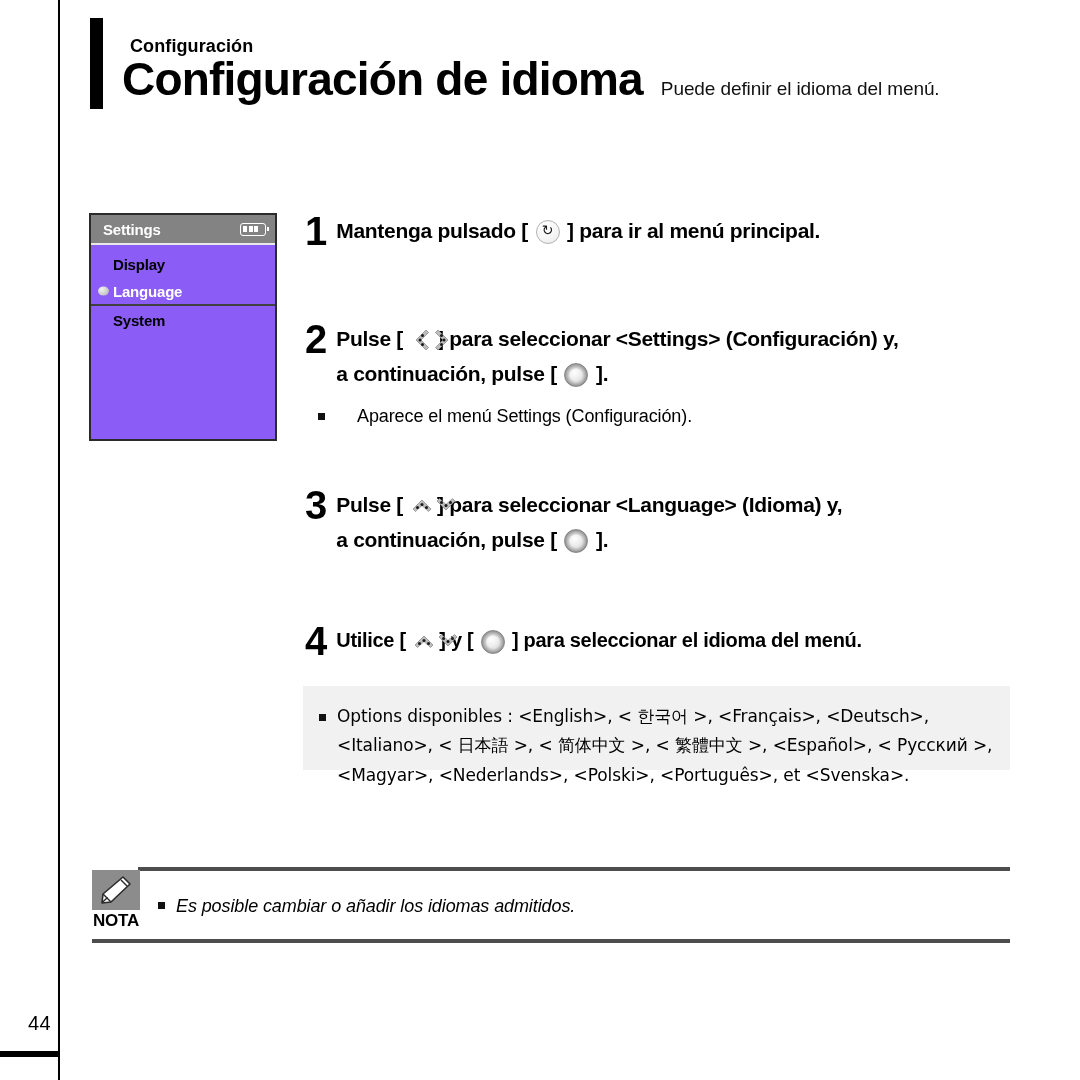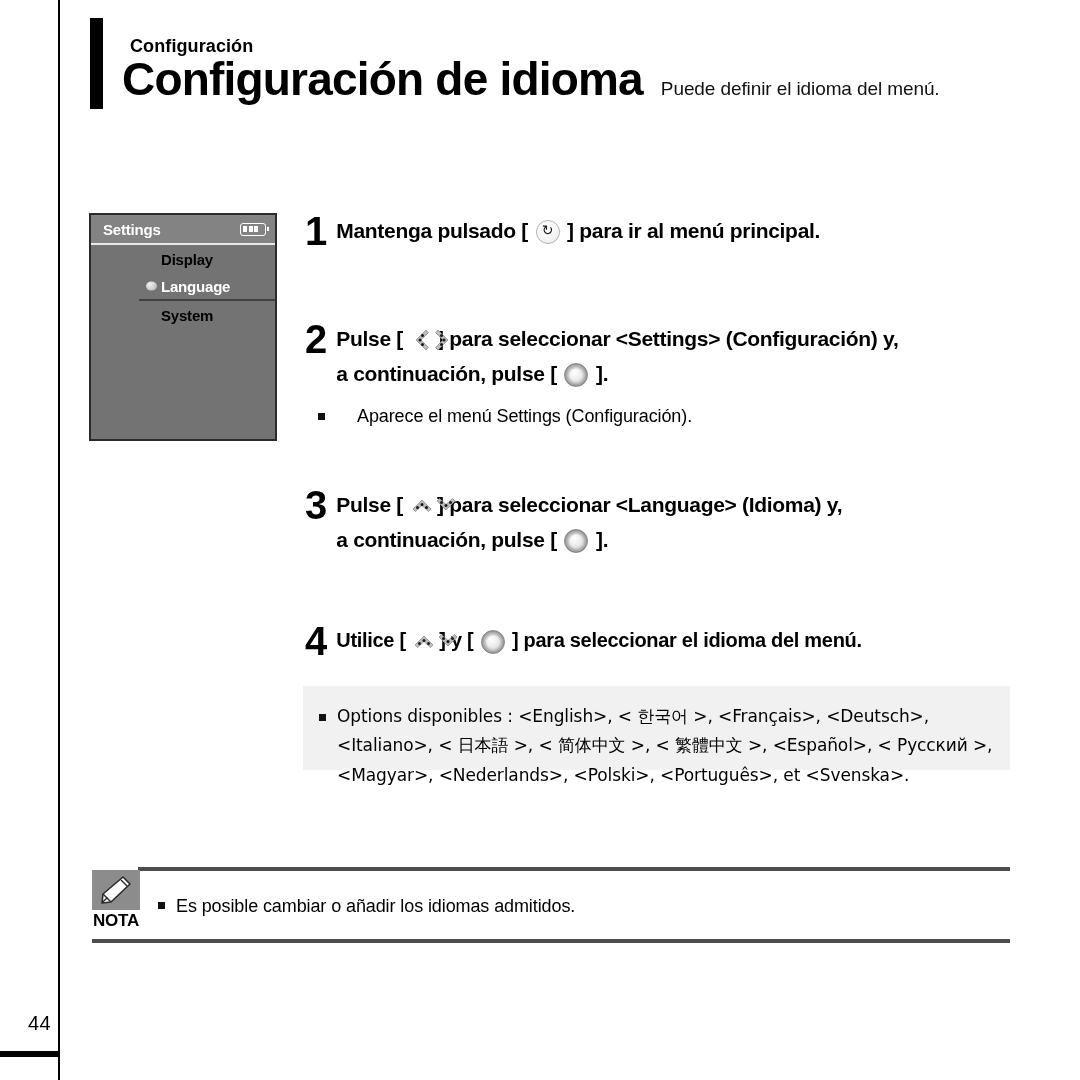--- a/index.html
+++ b/index.html
@@ -74,21 +74,21 @@
   }
 
   
   .device {
     position: absolute;
     left: 89px;
     top: 213px;
     width: 188px;
     height: 228px;
     border: 2px solid #2b2b2b;
-    background: #737373;
+    background: #8b5cf6;
     box-sizing: border-box;
     overflow: hidden;
   }
   .device-titlebar {
     position: relative;
     height: 30px;
     background: #838383;
     border-bottom: 2px solid #e9e9e9;
     display: flex;
     align-items: center;
@@ -124,21 +124,21 @@
     content: "";
     position: absolute;
     right: -3.5px;
     top: 3px;
     width: 2px;
     height: 4px;
     background: #ffffff;
   }
   .device-list {
     position: relative;
-    margin-left: 48px;
+    padding-top: 5px;
   }
   .device-row {
     position: relative;
     height: 28px;
     display: flex;
     align-items: center;
     padding-left: 22px;
     box-sizing: border-box;
   }
   .device-row .row-label {
@@ -321,20 +321,21 @@
     left: 66px;
     top: 26px;
     display: flex;
     gap: 11px;
     align-items: flex-start;
   }
   .note-text {
     font-size: 18px;
     line-height: 1.5;
     letter-spacing: -0.1px;
+    font-style: italic;
   }
 
   
   .page-num {
     position: absolute;
     left: 28px;
     top: 1012px;
     font-size: 20px;
     letter-spacing: 0.4px;
   }

